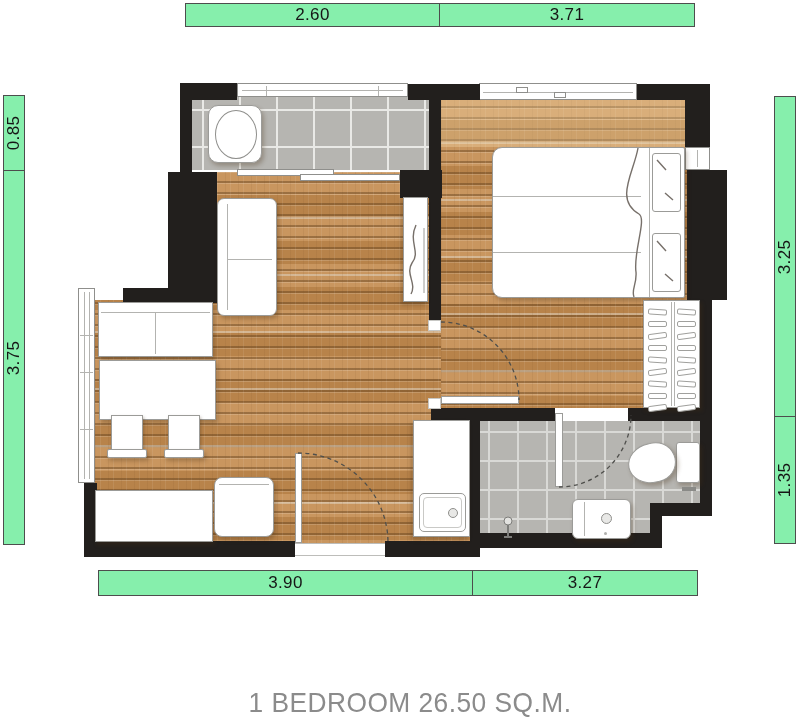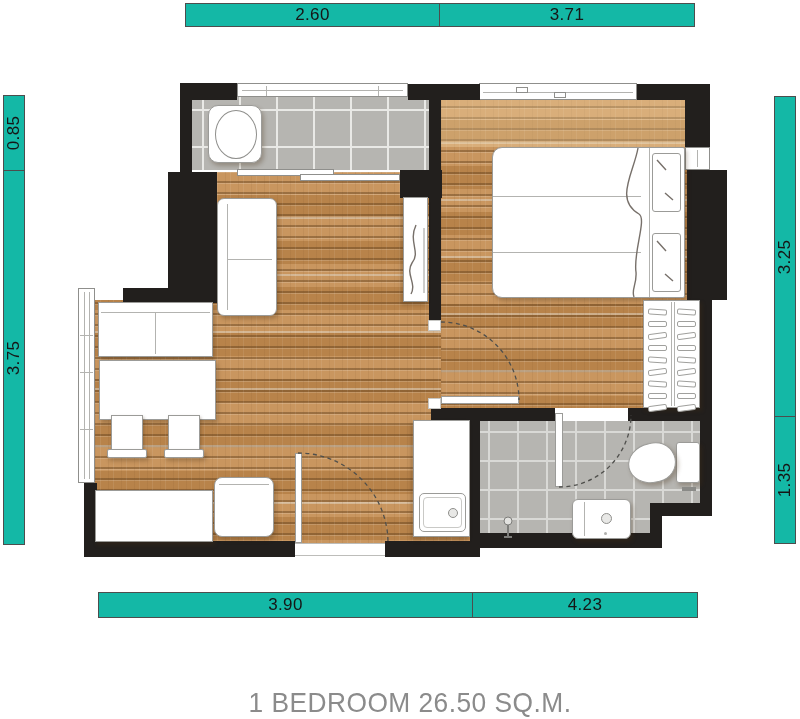--- a/index.html
+++ b/index.html
@@ -1,20 +1,20 @@
 <!DOCTYPE html>
 <html><head>
 <meta charset="utf-8">
 <style>
   html,body{margin:0;padding:0;background:#fff;}
   #stage{position:relative;width:800px;height:719px;background:#ffffff;overflow:hidden;
          font-family:"Liberation Sans", sans-serif;}
   .abs{position:absolute;}
   
-  .dimbar{position:absolute;border:1px solid #4d4d4d;background:#14b8a6;display:flex;box-sizing:border-box;}
+  .dimbar{position:absolute;border:1px solid #4d4d4d;background:#86efac;display:flex;box-sizing:border-box;}
   .dimbar .cell{display:flex;align-items:center;justify-content:center;box-sizing:border-box;
                 color:#161616;font-size:17px;letter-spacing:.3px;transform-origin:center;}
   .dimbar.h .cell + .cell{border-left:1px solid #4d4d4d;}
   .dimbar.v{flex-direction:column;}
   .dimbar.v .cell + .cell{border-top:1px solid #4d4d4d;}
   .dimbar.v .cell span{transform:rotate(-90deg);white-space:nowrap;}
   
   .wall{position:absolute;background:#221f1d;}
   
   .wood{position:absolute;background-color:#c18d55;background-image:
@@ -51,26 +51,26 @@
 </head>
 <body>
 
 <div id="stage">
 
   <div class="dimbar h" style="left:185px;top:3px;width:510px;height:24px;">
     <div class="cell" style="width:253px;">2.60</div>
     <div class="cell" style="flex:1;">3.71</div>
   </div>
 
-  <div class="dimbar h" style="left:98px;top:592px;width:600px;height:26px;">
+  <div class="dimbar h" style="left:98px;top:570px;width:600px;height:26px;">
     <div class="cell" style="width:373px;">
         <span>3.90</span>
       </div>
     <div class="cell" style="flex:1;">
-        <span>4.23</span>
+        <span>3.27</span>
       </div>
   </div>
 
   <div class="dimbar v" style="left:3px;top:95px;width:22px;height:450px;">
     <div class="cell" style="height:74px;">
         <span>0.85</span>
       </div>
     <div class="cell" style="flex:1;">
         <span>3.75</span>
       </div>

